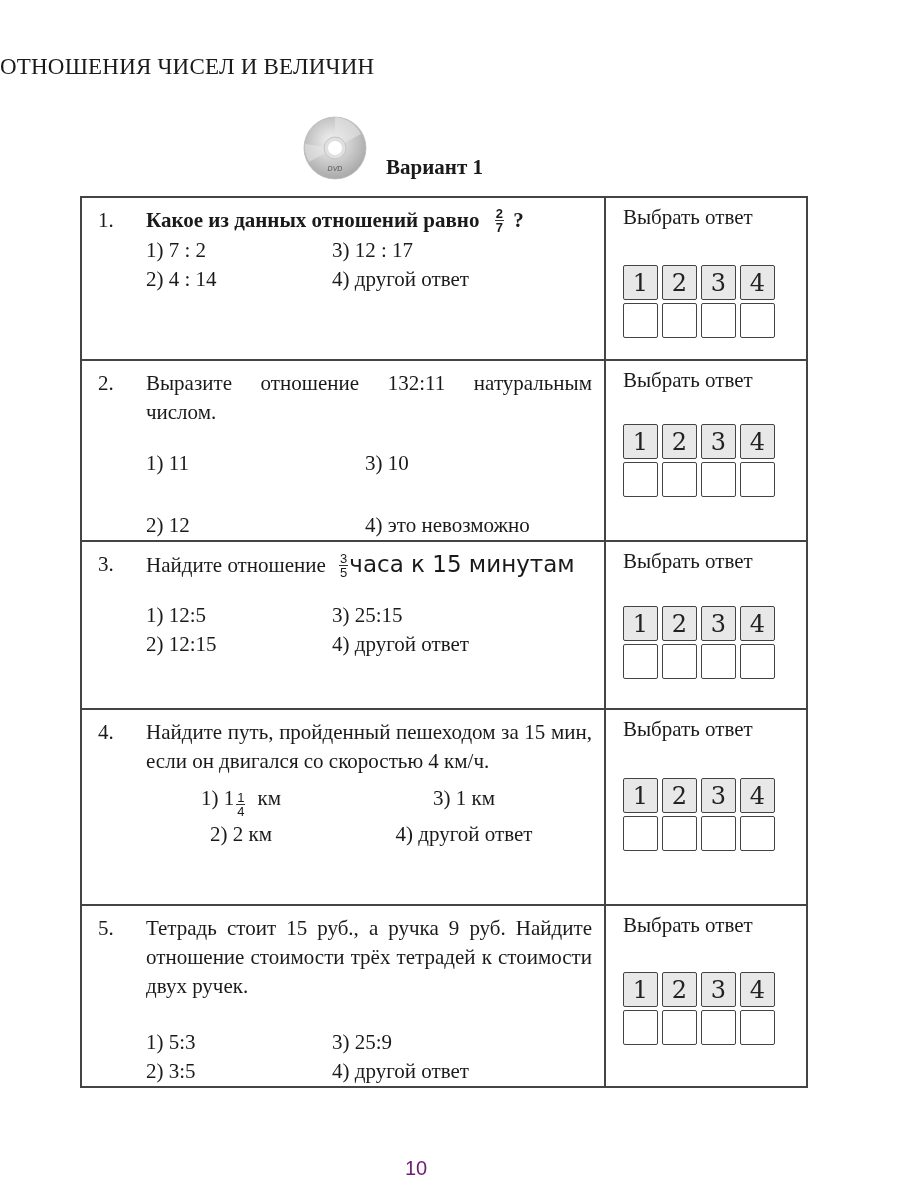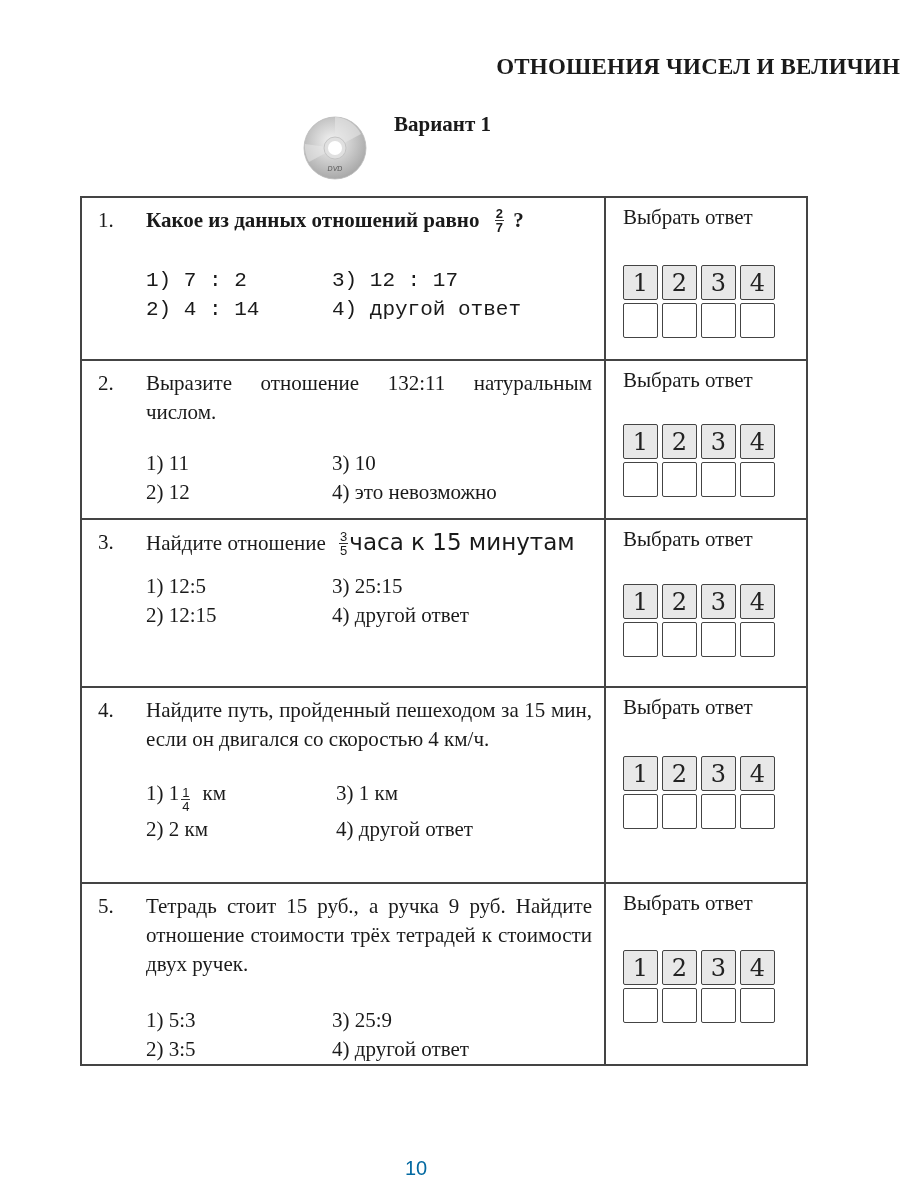--- a/index.html
+++ b/index.html
@@ -1,20 +1,20 @@
 <!DOCTYPE html>
 <html><head>
 <meta charset="utf-8">
 <style>
   html, body { margin:0; padding:0; background:#fff; }
   body { width:900px; height:1200px; position:relative; overflow:hidden;
          font-family:"Liberation Serif", "DejaVu Serif", serif; color:#1a1a1a; }
-  .title { position:absolute; top:54px; left:0; width:900px; text-align:right;
-           font-weight:bold; font-size:23px; letter-spacing:0.2px; }
-  .variant { position:absolute; top:116px; left:303px; height:64px; display:flex; align-items:flex-start;gap:8px; }
+  .title { position:absolute; top:54px; left:0; width:900px; text-align:left;
+           font-weight:normal; font-size:23px; letter-spacing:0.2px; }
+  .variant { position:absolute; top:116px; left:303px; height:64px; display:flex; align-items:flex-end; }
   .disc { width:64px; height:64px; position:relative; }
   .variant-label { margin-left:19px; font-weight:bold; font-size:21px; margin-top:-4px; }
 
   table.test { position:absolute; top:196px; left:80px; width:728px; border-collapse:collapse; table-layout:fixed; }
   table.test td { border:2px solid #444; vertical-align:top; padding:0; }
   td.q { width:522px; }
   td.a { width:200px; }
   .qwrap { position:relative; padding:8px 12px 0 18px; font-size:21px; line-height:29px; }
   .qnum { position:absolute; left:16px; top:8px; }
   .qtext { margin-left:46px; text-align:justify; }
@@ -23,21 +23,21 @@
           font-family:"Liberation Sans", sans-serif; font-size:13px; line-height:13px; margin:0 4px; position:relative; top:-2px; }
   .frac .num { border-bottom:1.2px solid #333; padding:0 1px; }
   .ans { padding:6px 0 0 17px; }
   .ans-label { font-size:21px; line-height:26px; }
   .grid { display:grid; grid-template-columns:repeat(4, 37px); column-gap:2px; row-gap:3px; }
   .cell { width:35px; height:35px; border:1.5px solid #444; border-radius:2px; box-sizing:border-box; }
   .cell.head { background:#e8e8e8; display:flex; align-items:center; justify-content:center;
                font-family:"DejaVu Serif", serif; font-size:24px; color:#222; }
   .cell.box { background:#fff; }
   .pageno { position:absolute; top:1157px; left:0; width:832px; text-align:center;
-            font-family:"Liberation Sans", sans-serif; font-size:20px; color:#0369a1; }
+            font-family:"Liberation Sans", sans-serif; font-size:20px; color:#701a75; }
 </style>
 </head>
 <body>
 
 <div class="title">ОТНОШЕНИЯ ЧИСЕЛ И ВЕЛИЧИН</div>
 
 <div class="variant">
   <div class="disc">
     <svg width="64" height="64" viewBox="0 0 64 64">
       <defs>
@@ -66,21 +66,21 @@
       <div class="qwrap">
         <span class="qnum">1.</span>
         <div class="qtext" style="text-align:left;font-weight:bold;">
           <span>Какое из данных отношений равно</span>
           <span class="frac" style="margin-left:10px;">
             <span class="num">2</span>
             <span class="den">7</span>
           </span>
           <span>?</span>
         </div>
-        <div class="opts" style="margin-top:30px;font-family:Liberation Mono, monospace;">
+        <div class="opts" style="">
           <span>1)  7 : 2</span>
           <span>3)  12 : 17</span>
           <span>2)  4 : 14</span>
           <span>4)  другой ответ</span>
         </div>
       </div>
     </td>
     <td class="a">
       <div class="ans">
         <div class="ans-label">Выбрать ответ</div>
@@ -96,21 +96,21 @@
         </div>
       </div>
     </td>
   </tr>
 
   <tr style="height:159px;">
     <td class="q">
       <div class="qwrap">
         <span class="qnum">2.</span>
         <div class="qtext">Выразите отношение 132:11 натуральным числом.</div>
-        <div class="opts" style="margin-top:22px;">
+        <div class="opts" style="margin-top:22px;gap:33px;">
           <span>1)  11</span>
           <span>3)  10</span>
           <span>2)  12</span>
           <span>4)  это невозможно</span>
         </div>
       </div>
     </td>
     <td class="a">
       <div class="ans">
         <div class="ans-label">Выбрать ответ</div>
@@ -132,21 +132,21 @@
     <td class="q">
       <div class="qwrap">
         <span class="qnum">3.</span>
         <div class="qtext" style="text-align:left;">
           <span>Найдите отношение</span>
           <span class="frac" style="margin-left:8px;margin-right:1px;">
             <span class="num">3</span>
             <span class="den">5</span>
           </span><span style="font-family:'DejaVu Sans',sans-serif;font-size:23px;">часа к 15 минутам</span>
         </div>
-        <div class="opts" style="margin-top:13px;">
+        <div class="opts" style="margin-top:20px;">
           <span>1)  12:5</span>
           <span>3)  25:15</span>
           <span>2)  12:15</span>
           <span>4)  другой ответ</span>
         </div>
       </div>
     </td>
     <td class="a">
       <div class="ans">
         <div class="ans-label">Выбрать ответ</div>
@@ -162,21 +162,21 @@
         </div>
       </div>
     </td>
   </tr>
 
   <tr style="height:196px;">
     <td class="q">
       <div class="qwrap">
         <span class="qnum">4.</span>
         <div class="qtext">Найдите путь, пройденный пешеходом за 15 мин, если он двигался со скоростью 4 км/ч.</div>
-        <div class="opts" style="margin-top:25px;grid-template-columns:190px 1fr;">
+        <div class="opts" style="margin-top:8px;grid-template-columns:190px 1fr;text-align:center;">
           <span style="height:36px;">
             <span>1)  1</span><span class="frac" style="margin:0 12px 0 2px;top:4px;">
               <span class="num">1</span>
               <span class="den">4</span>
             </span><span>км</span>
           </span>
           <span>3)  1 км</span>
           <span>2)  2 км</span>
           <span>4)  другой ответ</span>
         </div>

